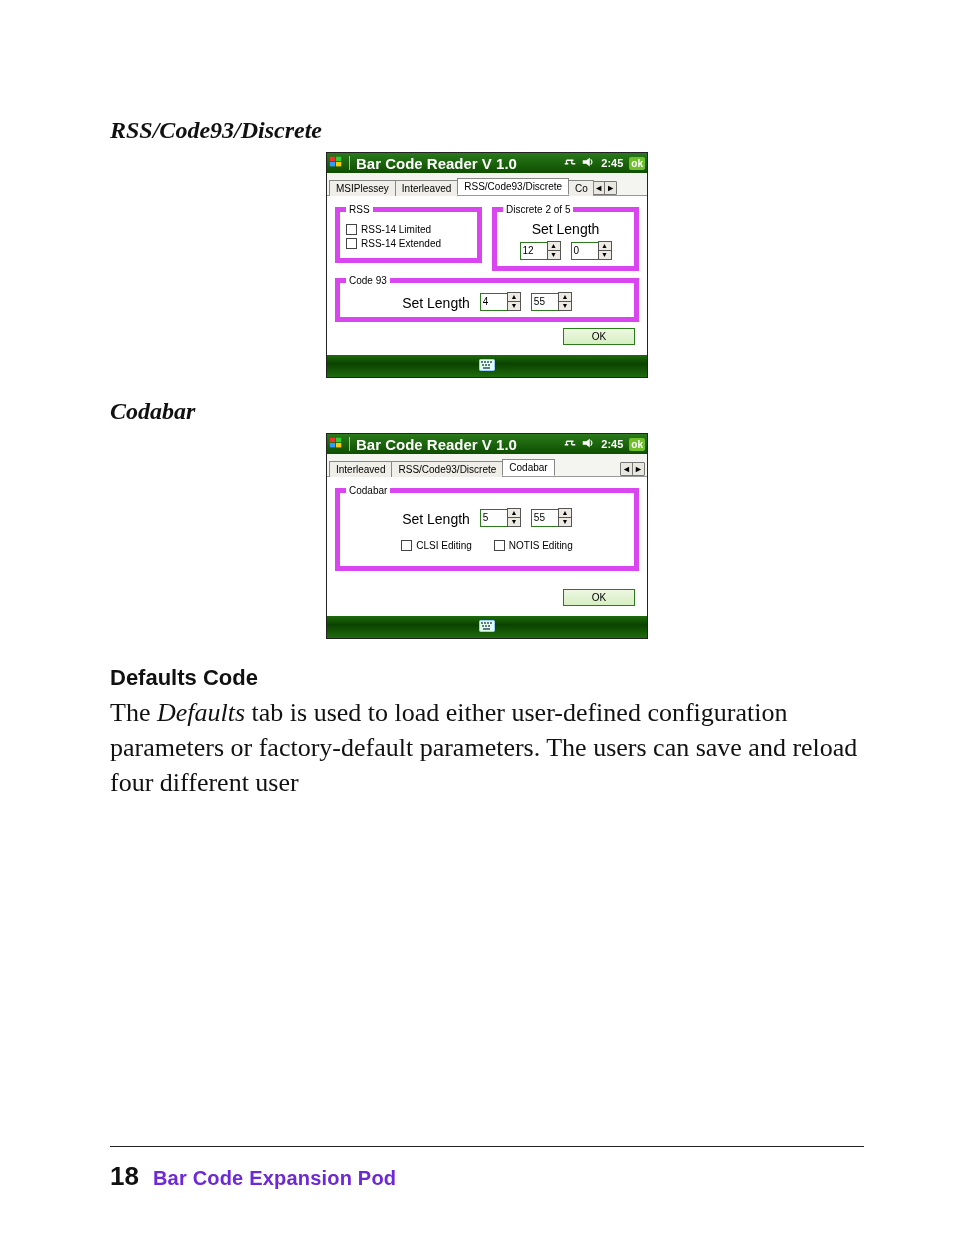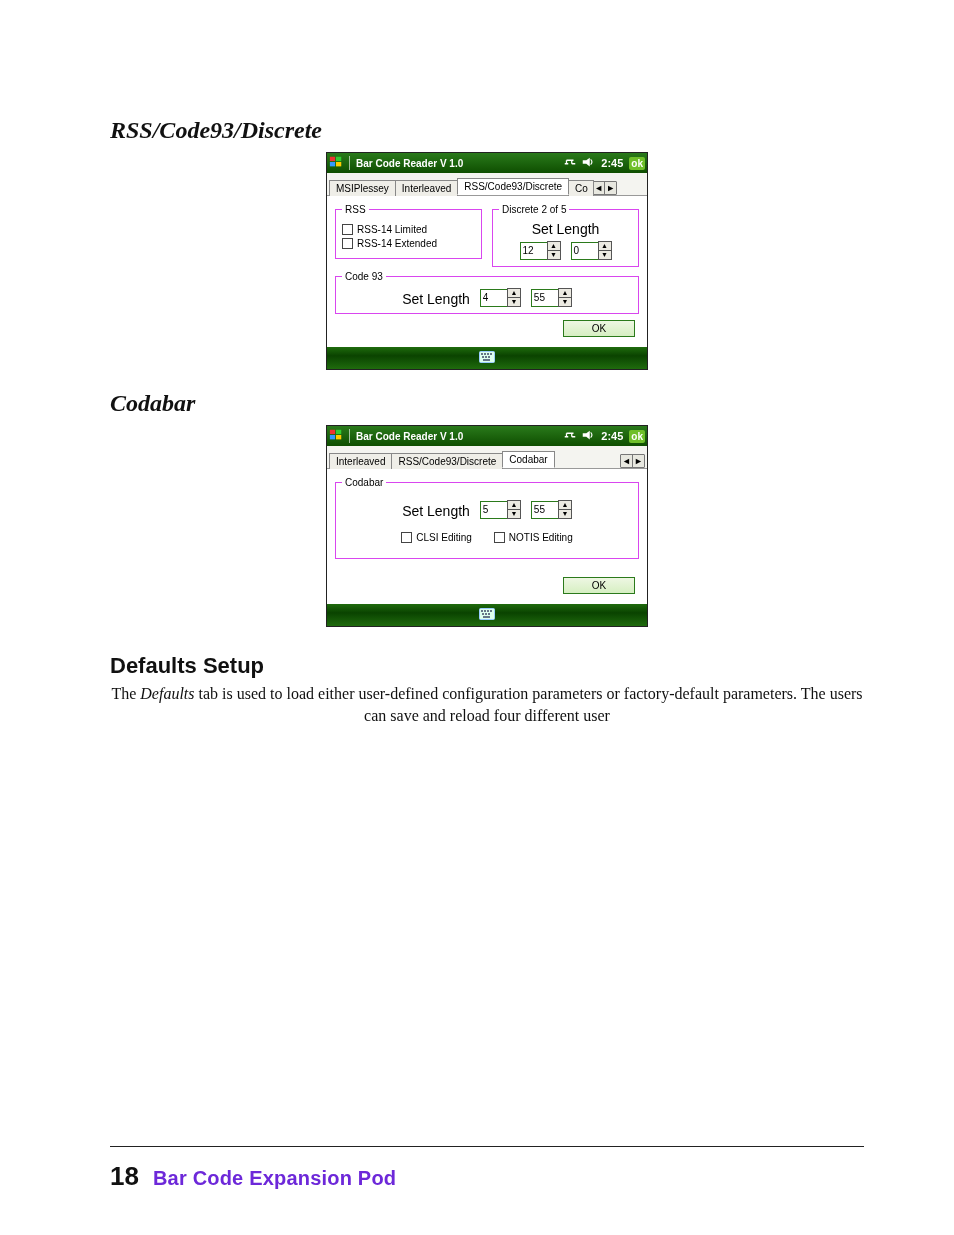--- a/index.html
+++ b/index.html
@@ -1,43 +1,43 @@
 <!DOCTYPE html>
 <html><head>
 <meta charset="utf-8">
 <style>
   html, body { margin:0; padding:0; background:#fff; font-family: Georgia, 'Times New Roman', serif; color:#111; }
   .page { width:954px; height:1235px; margin:7px auto; position:relative; box-sizing:border-box; padding:110px 90px 0 110px; }
   .h-italic { font-family: Georgia, serif; font-style: italic; font-weight: bold; font-size: 24px; margin: 0 0 8px 0; color:#111; }
   .h-bold { font-family: Arial, Helvetica, sans-serif; font-weight:700; font-size:22px; margin:26px 0 4px 0; color:#111; }
-  .body-text { font-family: Georgia, serif; font-size:16px; line-height:1.35; margin:0 0 8px 0; color:#111;text-align:center; }
+  .body-text { font-family: Georgia, serif; font-size:26px; line-height:1.35; margin:0 0 8px 0; color:#111; }
   .shot-wrap { text-align:center; margin: 0 0 20px 0; }
 
   
   .device { display:inline-block; width:320px; border:1px solid #222; background:#fff; font-family: Tahoma, Arial, sans-serif; font-size:11px; color:#000; text-align:left; }
   .titlebar { height:20px; background: linear-gradient(#2a7a1b, #0e4e00); color:#fff; display:flex; align-items:center; padding:0 2px 0 2px; gap:4px; }
   .winflag { width:14px; height:14px; display:inline-block; }
   .titlebar .sep { display:inline-block; width:1px; height:14px; background:rgba(255,255,255,0.6); margin:0 2px; }
-  .titlebar .app-title { font-weight:bold; font-size:10px; flex:0 0 auto; }
+  .titlebar .app-title { font-weight:bold; font-size:15px; flex:0 0 auto; }
   .titlebar .spacer { flex:1 1 auto; }
   .status-ico { width:14px; height:14px; display:inline-block; }
   .clock { font-weight:bold; font-size:11px; margin:0 2px; }
   .okpill { background:#6fbf2a; color:#fff; font-size:10px; font-weight:bold; padding:1px 2px; border-radius:2px; }
 
   .tabbar { height:22px; background:#f4f4f0; border-bottom:1px solid #999; display:flex; align-items:flex-end; padding:0 2px; gap:0; position:relative; }
   .tab { border:1px solid #888; border-bottom:none; background:#efeee8; padding:2px 6px; font-size:10px; margin-right:-1px; position:relative; top:1px; white-space:nowrap; }
   .tab.active { background:#fff; border-bottom:1px solid #fff; top:0; z-index:2; }
   .tab.partial { width:12px; overflow:hidden; }
   .tabbar .pushright { flex:1; }
   .tab-scroll { display:flex; border:1px solid #777; border-radius:1px; background:#e8e8e0; }
   .tab-scroll .arrow { width:11px; height:12px; display:flex; align-items:center; justify-content:center; font-size:9px; line-height:1; }
   .tab-scroll .arrow:first-child { border-right:1px solid #777; }
 
   .panel { background:#fff; padding:6px 6px 4px 6px; position:relative; }
-  fieldset.grp { border:1px solid #d946ef; margin:2px; padding:6px 6px; font-size:10px; }
+  fieldset.grp { border:5px solid #d946ef; margin:2px; padding:6px 6px; font-size:10px; }
   fieldset.grp > legend { padding:0 3px; font-size:10px; }
 
   .chk { display:flex; align-items:center; gap:4px; font-size:10px; margin:3px 0; }
   .chk .box { width:11px; height:11px; border:1px solid #444; background:#fff; box-sizing:border-box; }
 
   .spin { display:inline-flex; align-items:center; gap:0; }
   .spin .val { width:22px; height:16px; border:1px solid #2b7a1b; background:#fff; padding:0 2px; font-size:10px; line-height:16px; box-sizing:content-box; }
   .spin .btns { display:flex; flex-direction:column; margin-left:-1px; }
   .spin .btns .b { width:12px; height:8px; border:1px solid #555; background:#eceae2; font-size:7px; text-align:center; line-height:7px; }
   .spin .btns .b + .b { border-top:none; }
@@ -279,21 +279,21 @@
               <rect x="3" y="5" width="2" height="2" fill="#678"></rect>
               <rect x="6" y="5" width="2" height="2" fill="#678"></rect>
               <rect x="9" y="5" width="2" height="2" fill="#678"></rect>
               <rect x="4" y="8" width="7" height="2" fill="#678"></rect>
             </svg>
         </span>
       </div>
     </div>
   </div>
 
-  <p class="h-bold">Defaults Setup</p>
+  <p class="h-bold">Defaults Code</p>
   <p class="body-text">
     <span>The </span><em>Defaults</em><span> tab is used to load either user-defined configuration parameters or factory-default parameters. The users can save and reload four different user</span>
   </p>
 
   <div class="pg-footer-rule"></div>
   <div class="pg-footer">
     <span class="pg-num">18</span>
     <span class="pg-title">Bar Code Expansion Pod</span>
   </div>
 

